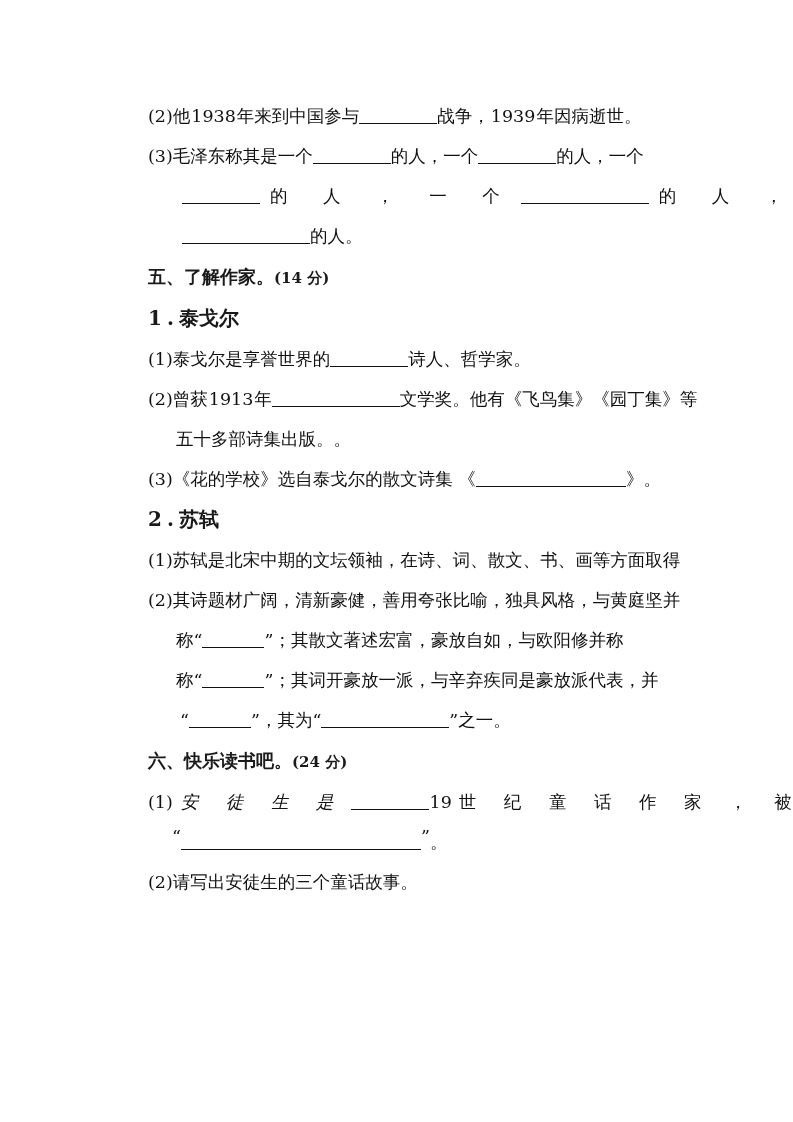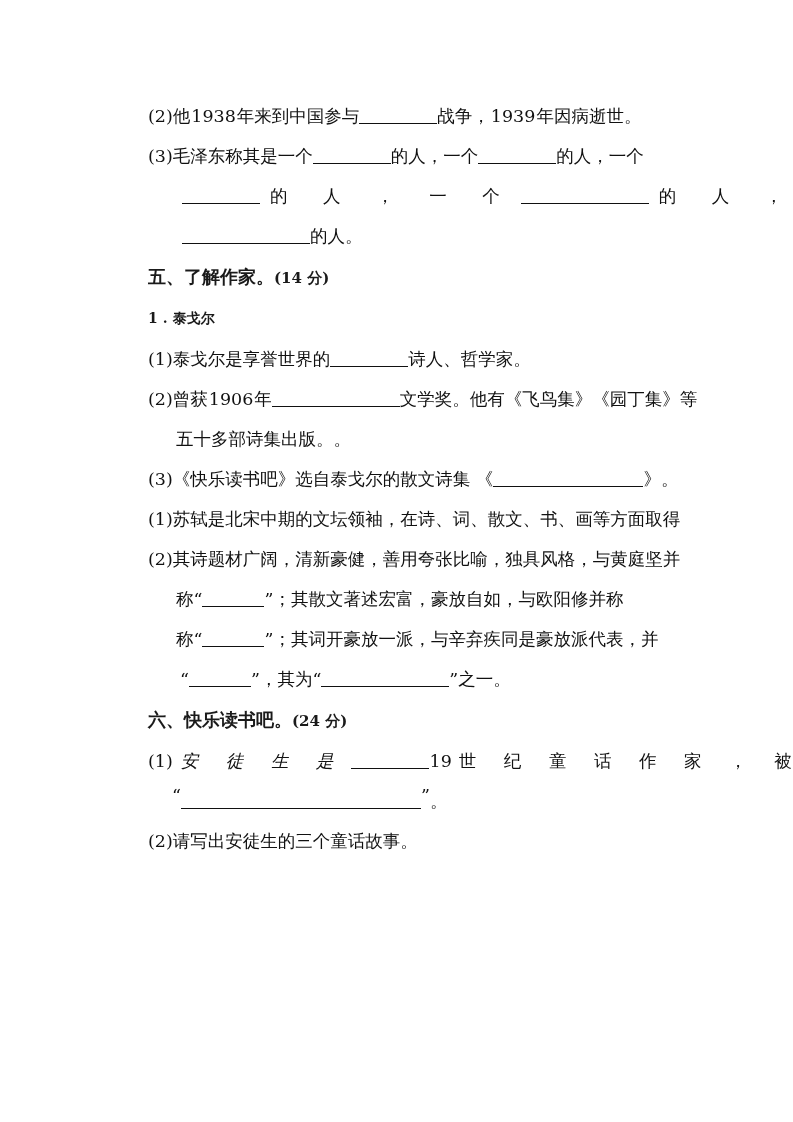--- a/index.html
+++ b/index.html
@@ -54,21 +54,21 @@
     line-height: 42px;
     height: 42px;
     font-weight: bold;
     white-space: nowrap;
   }
   .secthead .pts {
     font-weight: bold;
     font-size: 15px;
   }
   .subhead {
-    font-size: 14px;
+    font-size: 20px;
     line-height: 41px;
     height: 41px;
     font-weight: bold;
     white-space: nowrap;
   }
   .subhead .num {
     font-family: "DejaVu Serif", "Liberation Serif", serif;
     font-weight: bold;
     letter-spacing: 1px;
   }
@@ -122,31 +122,34 @@
 
     <div class="subhead">
       <span class="num">1</span><span class="num" style="margin:0 4px;">.</span><span>泰戈尔</span>
     </div>
 
     <div class="ln">
       <span class="marker">(1)</span><span>泰戈尔是享誉世界的</span><span class="blank b-m"></span><span>诗人、哲学家。</span>
     </div>
 
     <div class="ln">
-      <span class="marker">(2)</span><span>曾获</span><span class="num-inline">1906</span><span>年</span><span class="blank b-xl"></span><span>文学奖。他有《飞鸟集》《园丁集》等</span>
+      <span class="marker">(2)</span><span>曾获</span><span class="num-inline">1913</span><span>年</span><span class="blank b-xl"></span><span>文学奖。他有《飞鸟集》《园丁集》等</span>
     </div>
 
     <div class="ln ind">
       <span>五十多部诗集出版。。</span>
     </div>
 
     <div class="ln">
-      <span class="marker">(3)</span><span>《快乐读书吧》选自泰戈尔的散文诗集 《</span><span class="blank b-xxl"></span><span>》。</span>
+      <span class="marker">(3)</span><span>《花的学校》选自泰戈尔的散文诗集 《</span><span class="blank b-xxl"></span><span>》。</span>
     </div>
 
+    <div class="subhead">
+      <span class="num">2</span><span class="num" style="margin:0 4px;">.</span><span>苏轼</span>
+    </div>
 
     <div class="ln">
       <span class="marker">(1)</span><span>苏轼是北宋中期的文坛领袖，在诗、词、散文、书、画等方面取得</span>
     </div>
 
 
     <div class="ln">
       <span class="marker">(2)</span><span>其诗题材广阔，清新豪健，善用夸张比喻，独具风格，与黄庭坚并</span>
     </div>
 

